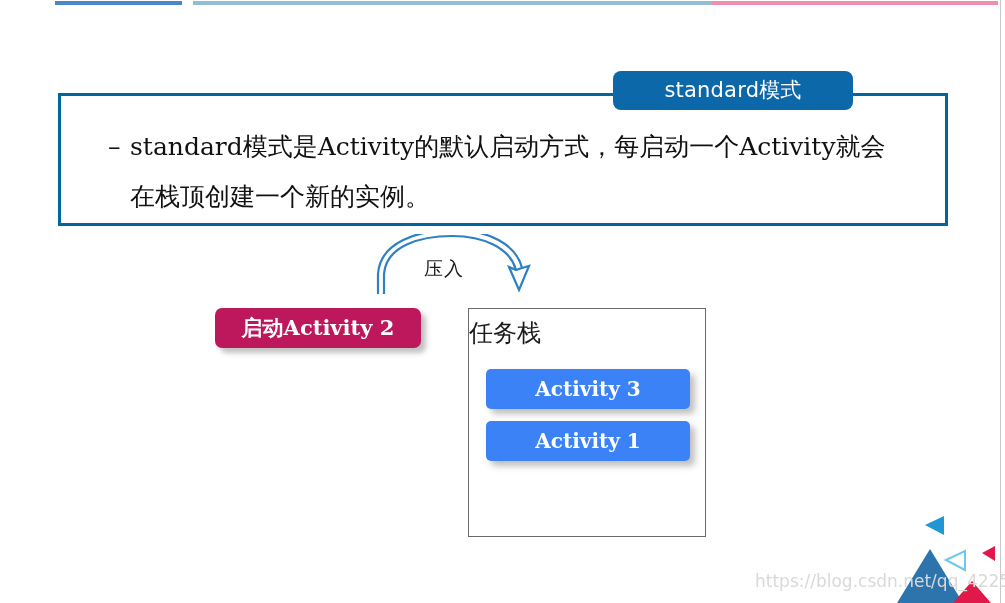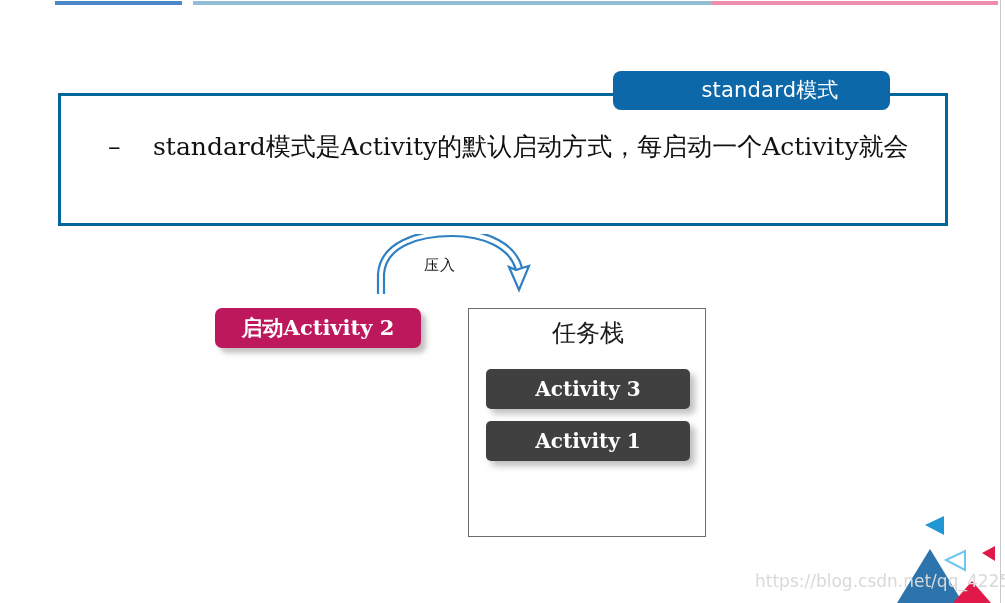--- a/index.html
+++ b/index.html
@@ -54,27 +54,26 @@
     left: 613px; top: 71px;
     width: 240px; height: 39px;
     background: #0c68a8;
     border-radius: 8px;
     color: #ffffff;
     font-family: "DejaVu Sans", "Liberation Sans", sans-serif;
     font-size: 21px;
     line-height: 39px;
     text-align: center;
     letter-spacing: 0.2px;
-    padding-left: 37px;
   }
 
   
   #body-block {
     position: absolute;
-    left: 115px; top: 122px;
+    left: 92px; top: 122px;
     width: 860px;
   }
   .body-line {
     font-family: "DejaVu Serif", "Liberation Serif", serif;
     font-size: 25px;
     color: #111111;
     line-height: 50px;
     white-space: nowrap;
   }
   #bullet-dash {
@@ -91,21 +90,21 @@
   
   #push-arrow {
     position: absolute;
     left: 370px; top: 234px;
     width: 165px; height: 62px;
   }
   #push-label {
     position: absolute;
     left: 424px; top: 256px;
     font-family: "DejaVu Serif", "Liberation Serif", serif;
-    font-size: 15px;
+    font-size: 19px;
     color: #1a1a1a;
     letter-spacing: 1px;
   }
 
   
   #start-activity-button {
     position: absolute;
     left: 215px; top: 308px;
     width: 206px; height: 40px;
     background: #be185d;
@@ -125,35 +124,34 @@
     left: 468px; top: 308px;
     width: 238px; height: 229px;
     border: 1px solid #6b6b6b;
     background: #ffffff;
     box-sizing: border-box;
   }
   #task-stack-title {
     position: absolute;
     left: 0; top: 8px;
     width: 238px;
-    text-align: center;
     font-family: "DejaVu Serif", "Liberation Serif", serif;
     font-size: 24px;
     color: #1a1a1a;
   }
   #stack-items {
     position: absolute;
     left: 17px; top: 60px;
     width: 204px;
   }
   .stack-item {
     width: 204px;
     height: 40px;
     margin-bottom: 12px;
-    background: #404040;
+    background: #3b82f6;
     border-radius: 5px;
     box-shadow: 5px 5px 6px rgba(130,130,130,0.5);
     color: #ffffff;
     font-family: "DejaVu Serif", "Liberation Serif", serif;
     font-weight: bold;
     font-size: 20px;
     line-height: 40px;
     text-align: center;
   }
 
@@ -185,20 +183,21 @@
 
 <div id="page-edge-rule"></div>
 
 <div id="content-frame"></div>
 
 <div id="heading-badge">standard模式</div>
 
 <div id="bullet-dash">–</div>
 <div id="body-block">
   <div class="body-line" id="body-line-1">standard模式是Activity的默认启动方式，每启动一个Activity就会</div>
+  <div class="body-line" id="body-line-2">在栈顶创建一个新的实例。</div>
 </div>
 
 <svg id="push-arrow" viewBox="0 0 165 62">
   <path d="M 14 60 L 14 40 C 16 12 50 2 82 2 C 114 2 140 14 146 36" fill="none" stroke="#2f7fc4" stroke-width="2.2"></path>
   <path d="M 8 60 L 8 40 C 10 8 48 -4 84 -4 C 118 -4 146 10 152 34" fill="none" stroke="#2f7fc4" stroke-width="2.2"></path>
   <path d="M 146 36 L 139 33 L 149 56 L 159 32 L 152 34 Z" fill="none" stroke="#2f7fc4" stroke-width="2.2" stroke-linejoin="miter"></path>
 </svg>
 <div id="push-label">压入</div>
 
 <div id="start-activity-button">启动Activity 2</div>

